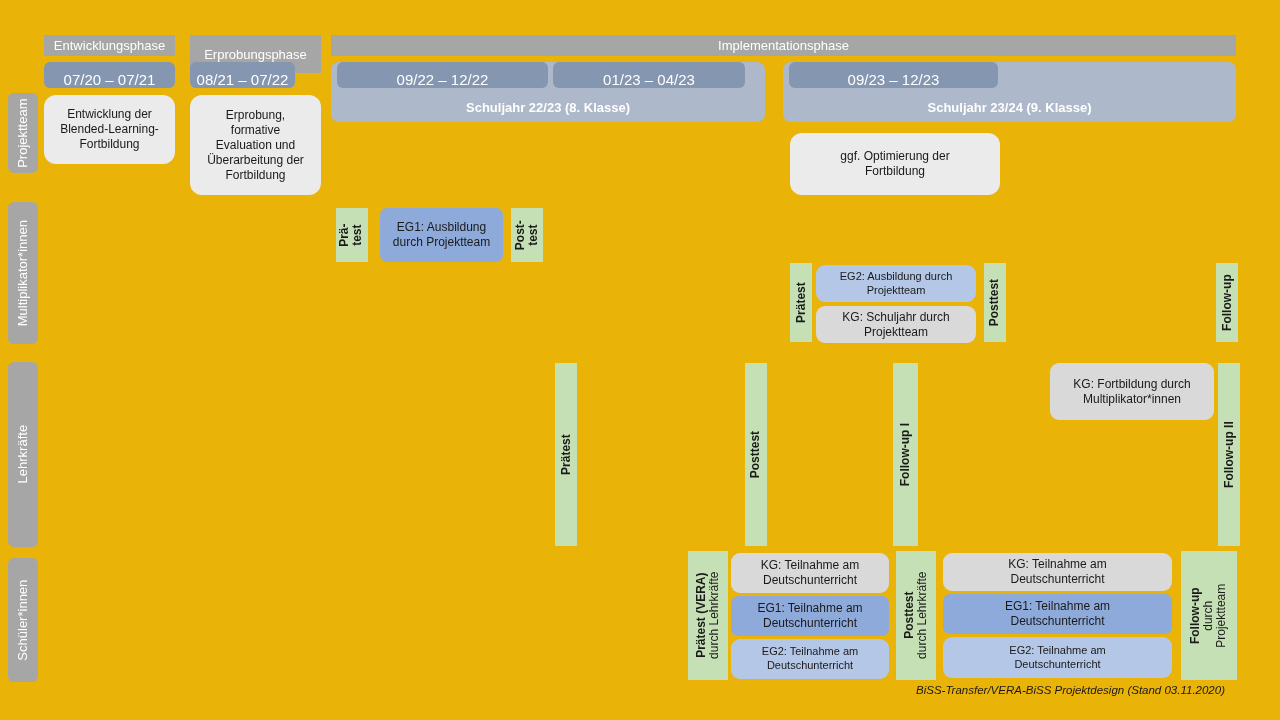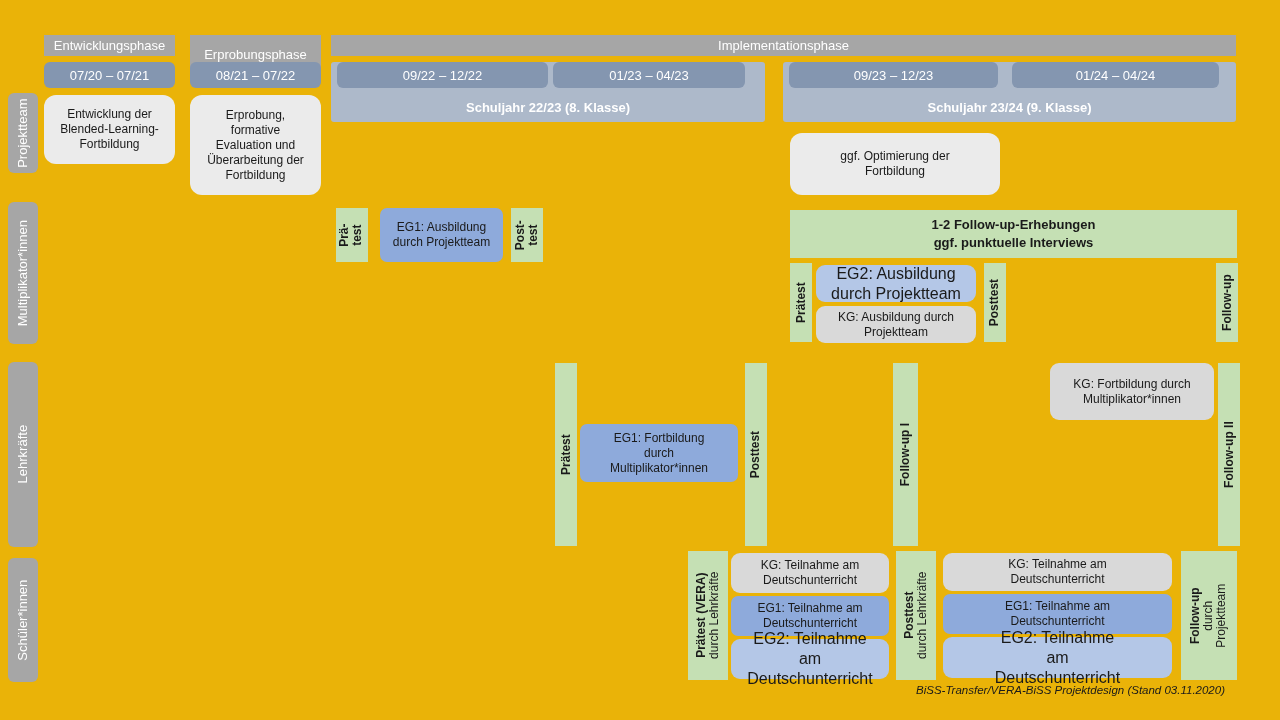--- a/index.html
+++ b/index.html
@@ -3,28 +3,28 @@
 <meta charset="utf-8">
 <style>
   html,body{margin:0;padding:0;background:#ffffff;}
   #canvas{
     position:relative;width:1280px;height:720px;overflow:hidden;
     font-family:"Liberation Sans",sans-serif;color:#1a1a1a;background:#eab308;
   }
   .abs{position:absolute;box-sizing:border-box;}
   .flexc{display:flex;align-items:center;justify-content:center;text-align:center;}
   .hdr{background:var(--header-gray);color:#ffffff;font-size:13px;}
-  .datebar{background:var(--date-blue);color:#ffffff;font-size:13px;border-radius:6px;}
-  .band{background:var(--band-blue);border-radius:3px;padding-left:28px;}
+  .datebar{background:var(--date-blue);color:#ffffff;font-size:15px;border-radius:6px;align-items:flex-end;}
+  .band{background:var(--band-blue);border-radius:8px;padding-left:28px;}
   .band-label{position:absolute;left:0;right:0;bottom:7px;text-align:center;color:#ffffff;font-size:13px;font-weight:bold;}
   .rowlabel{background:var(--header-gray);border-radius:6px;color:#ffffff;font-size:13px;}
   .graybox{background:var(--box-gray);border-radius:12px;font-size:12px;line-height:1.25;}
   .kgbox{background:var(--kg-gray);border-radius:9px;font-size:12px;line-height:1.25;}
   .eg1box{background:var(--eg1-blue);border-radius:7px;font-size:12px;line-height:1.25;}
-  .eg2box{background:var(--eg2-blue);border-radius:9px;font-size:16px;line-height:1.25;}
+  .eg2box{background:var(--eg2-blue);border-radius:9px;font-size:11px;line-height:1.25;}
   .strip{background:var(--green);font-weight:bold;font-size:12px;}
   .bigreen{background:var(--green);font-weight:bold;font-size:13px;line-height:1.35;}
   .vrot{transform:rotate(-90deg);white-space:nowrap;text-align:center;line-height:1.1;}
   .vrot .sub{font-weight:normal;}
   .footer{font-style:italic;font-size:11.5px;color:#1a1a1a;text-align:right;}
   .txt{line-height:1.25;}
 </style>
 </head>
 <body>
 
@@ -43,34 +43,31 @@
   <div class="abs band" style="left:331px;top:62px;width:434px;height:60px">
     <div class="band-label">Schuljahr 22/23 (8. Klasse)</div>
   </div>
   <div class="abs band" style="left:783px;top:62px;width:453px;height:60px">
     <div class="band-label">Schuljahr 23/24 (9. Klasse)</div>
   </div>
 
   <div class="abs flexc datebar" style="left:44px;top:62px;width:131px;height:26px">
       <span>07/20 – 07/21</span>
     </div>
-  <div class="abs flexc datebar" style="left:190px;top:62px;width:131px;height:26px">
+  <div class="abs flexc datebar" style="left:190px;top:62px;width:105px;height:26px">
       <span>08/21 – 07/22</span>
     </div>
   <div class="abs flexc datebar" style="left:337px;top:62px;width:211px;height:26px">
       <span>09/22 – 12/22</span>
     </div>
   <div class="abs flexc datebar" style="left:553px;top:62px;width:192px;height:26px">
       <span>01/23 – 04/23</span>
     </div>
   <div class="abs flexc datebar" style="left:789px;top:62px;width:209px;height:26px">
       <span>09/23 – 12/23</span>
-    </div>
-  <div class="abs flexc datebar" style="left:1012px;top:62px;width:207px;height:26px">
-      <span>01/24 – 04/24</span>
     </div>
 
   <div class="abs flexc rowlabel" style="left:8px;top:93px;width:30px;height:80px">
       <div class="vrot">Projektteam</div>
     </div>
   <div class="abs flexc rowlabel" style="left:8px;top:202px;width:30px;height:142px">
       <div class="vrot">Multiplikator*innen</div>
     </div>
   <div class="abs flexc rowlabel" style="left:8px;top:362px;width:30px;height:185px">
       <div class="vrot">Lehrkräfte</div>
@@ -97,47 +94,38 @@
   </div>
   <div class="abs flexc eg1box" style="left:380px;top:208px;width:123px;height:54px">
       <div class="txt" style="width:108px">EG1: Ausbildung durch Projektteam</div>
     </div>
   <div class="abs flexc strip" style="left:511px;top:208px;width:32px;height:54px">
     <div class="vrot">
       <div>Post-</div>
       <div>test</div>
     </div>
   </div>
-  <div class="abs flexc bigreen" style="left:790px;top:210px;width:447px;height:48px">
-    <div>
-      <div>1-2 Follow-up-Erhebungen</div>
-      <div>ggf. punktuelle Interviews</div>
-    </div>
-  </div>
   <div class="abs flexc strip" style="left:790px;top:263px;width:22px;height:79px">
       <div class="vrot">Prätest</div>
     </div>
   <div class="abs flexc eg2box" style="left:816px;top:265px;width:160px;height:37px">
       <div class="txt" style="width:150px">EG2: Ausbildung durch Projektteam</div>
     </div>
   <div class="abs flexc kgbox" style="left:816px;top:306px;width:160px;height:37px">
-      <div class="txt" style="width:150px">KG: Ausbildung durch Projektteam</div>
+      <div class="txt" style="width:150px">KG: Schuljahr durch Projektteam</div>
     </div>
   <div class="abs flexc strip" style="left:984px;top:263px;width:22px;height:79px">
       <div class="vrot">Posttest</div>
     </div>
   <div class="abs flexc strip" style="left:1216px;top:263px;width:22px;height:79px">
       <div class="vrot">Follow-up</div>
     </div>
 
   <div class="abs flexc strip" style="left:555px;top:363px;width:22px;height:183px">
       <div class="vrot">Prätest</div>
-    </div>
-  <div class="abs flexc eg1box" style="left:580px;top:424px;width:158px;height:58px">
-      <div class="txt" style="width:120px">EG1: Fortbildung durch Multiplikator*innen</div>
     </div>
   <div class="abs flexc strip" style="left:745px;top:363px;width:22px;height:183px">
       <div class="vrot">Posttest</div>
     </div>
   <div class="abs flexc strip" style="left:893px;top:363px;width:25px;height:183px">
       <div class="vrot">Follow-up I</div>
     </div>
   <div class="abs flexc kgbox" style="left:1050px;top:363px;width:164px;height:57px">
       <div class="txt" style="width:150px">KG: Fortbildung durch Multiplikator*innen</div>
     </div>

